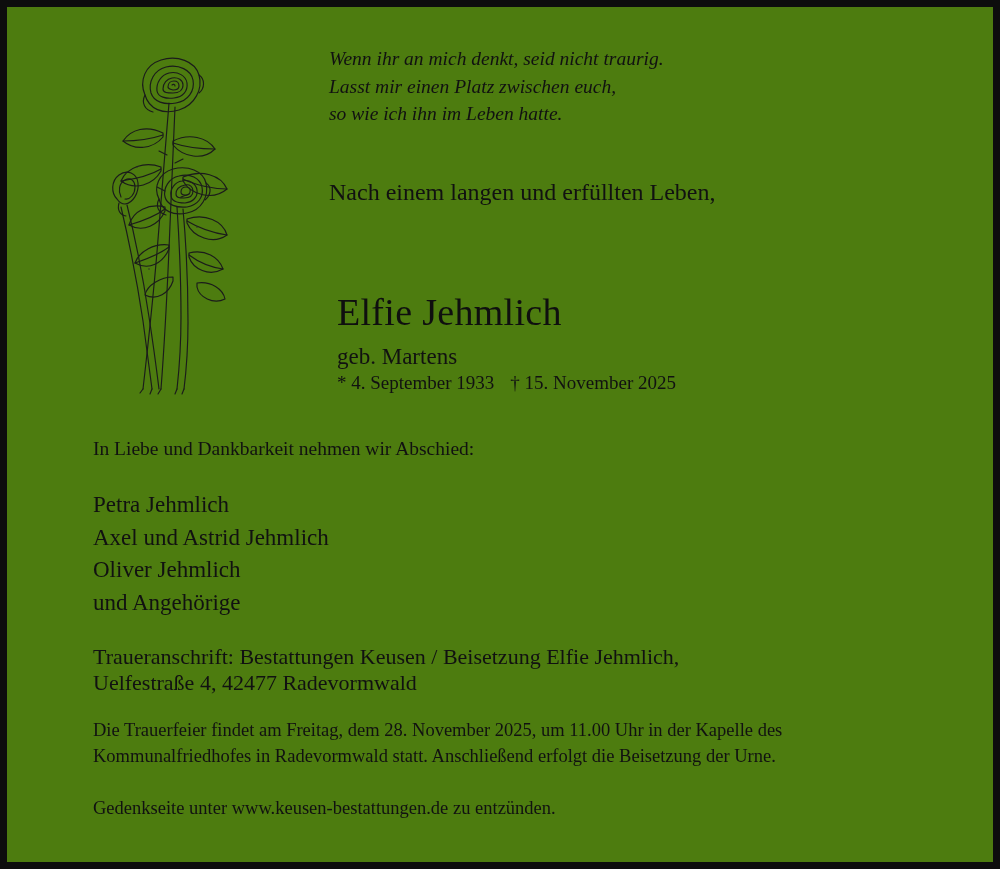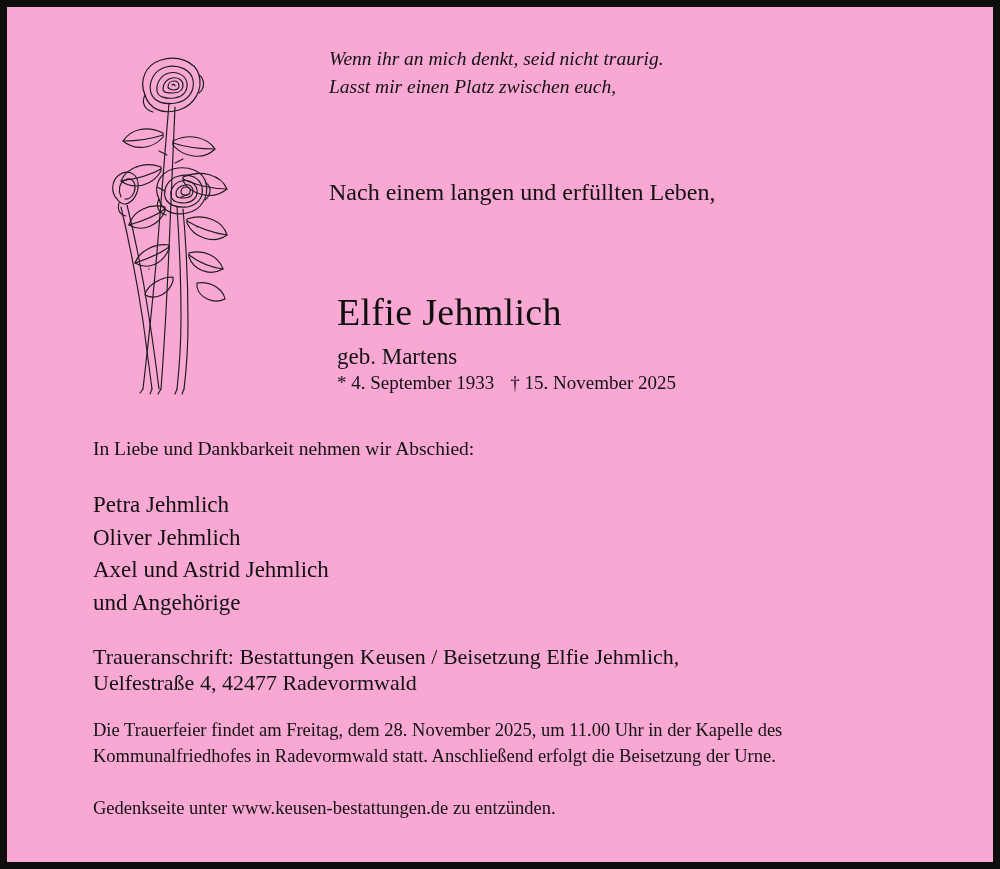--- a/index.html
+++ b/index.html
@@ -29,21 +29,21 @@
     box-sizing: border-box;
     border: 7px solid #0d0d0d;
     pointer-events: none;
   }
   .inner {
     position: absolute;
     left: 7px;
     top: 7px;
     width: 986px;
     height: 855px;
-    background: #f9a8d4;
+    background: #4d7c0f;
     box-sizing: border-box;
   }
 
   
   .rose-wrap {
     position: absolute;
     left: 70px;
     top: 30px;
     width: 190px;
     height: 360px;
@@ -219,38 +219,39 @@
           <circle cx="60" cy="130" r="1"></circle>
           <circle cx="120" cy="190" r="1"></circle>
           <circle cx="72" cy="232" r="1"></circle>
         </g>
       </svg>
     </div>
 
     <div class="poem">
       <span class="ln">Wenn ihr an mich denkt, seid nicht traurig.</span>
       <span class="ln">Lasst mir einen Platz zwischen euch,</span>
+      <span class="ln">so wie ich ihn im Leben hatte.</span>
     </div>
 
     <div class="intro">
       <span class="ln">Nach einem langen und erfüllten Leben,</span>
     </div>
 
     <div class="name">Elfie Jehmlich</div>
     <div class="maiden">geb. Martens</div>
     <div class="dates">
       <span>* 4. September 1933</span><span class="sep"></span><span>† 15. November 2025</span>
     </div>
 
     <div class="farewell">In Liebe und Dankbarkeit nehmen wir Abschied:</div>
 
     <div class="survivors">
       <span class="ln">Petra Jehmlich</span>
+      <span class="ln">Axel und Astrid Jehmlich</span>
       <span class="ln">Oliver Jehmlich</span>
-      <span class="ln">Axel und Astrid Jehmlich</span>
       <span class="ln">und Angehörige</span>
     </div>
 
     <div class="address">
       <span class="ln">Traueranschrift: Bestattungen Keusen / Beisetzung Elfie Jehmlich,</span>
       <span class="ln">Uelfestraße 4, 42477 Radevormwald</span>
     </div>
 
     <div class="ceremony">
       <span class="ln">Die Trauerfeier findet am Freitag, dem 28. November 2025, um 11.00 Uhr in der Kapelle des</span>

